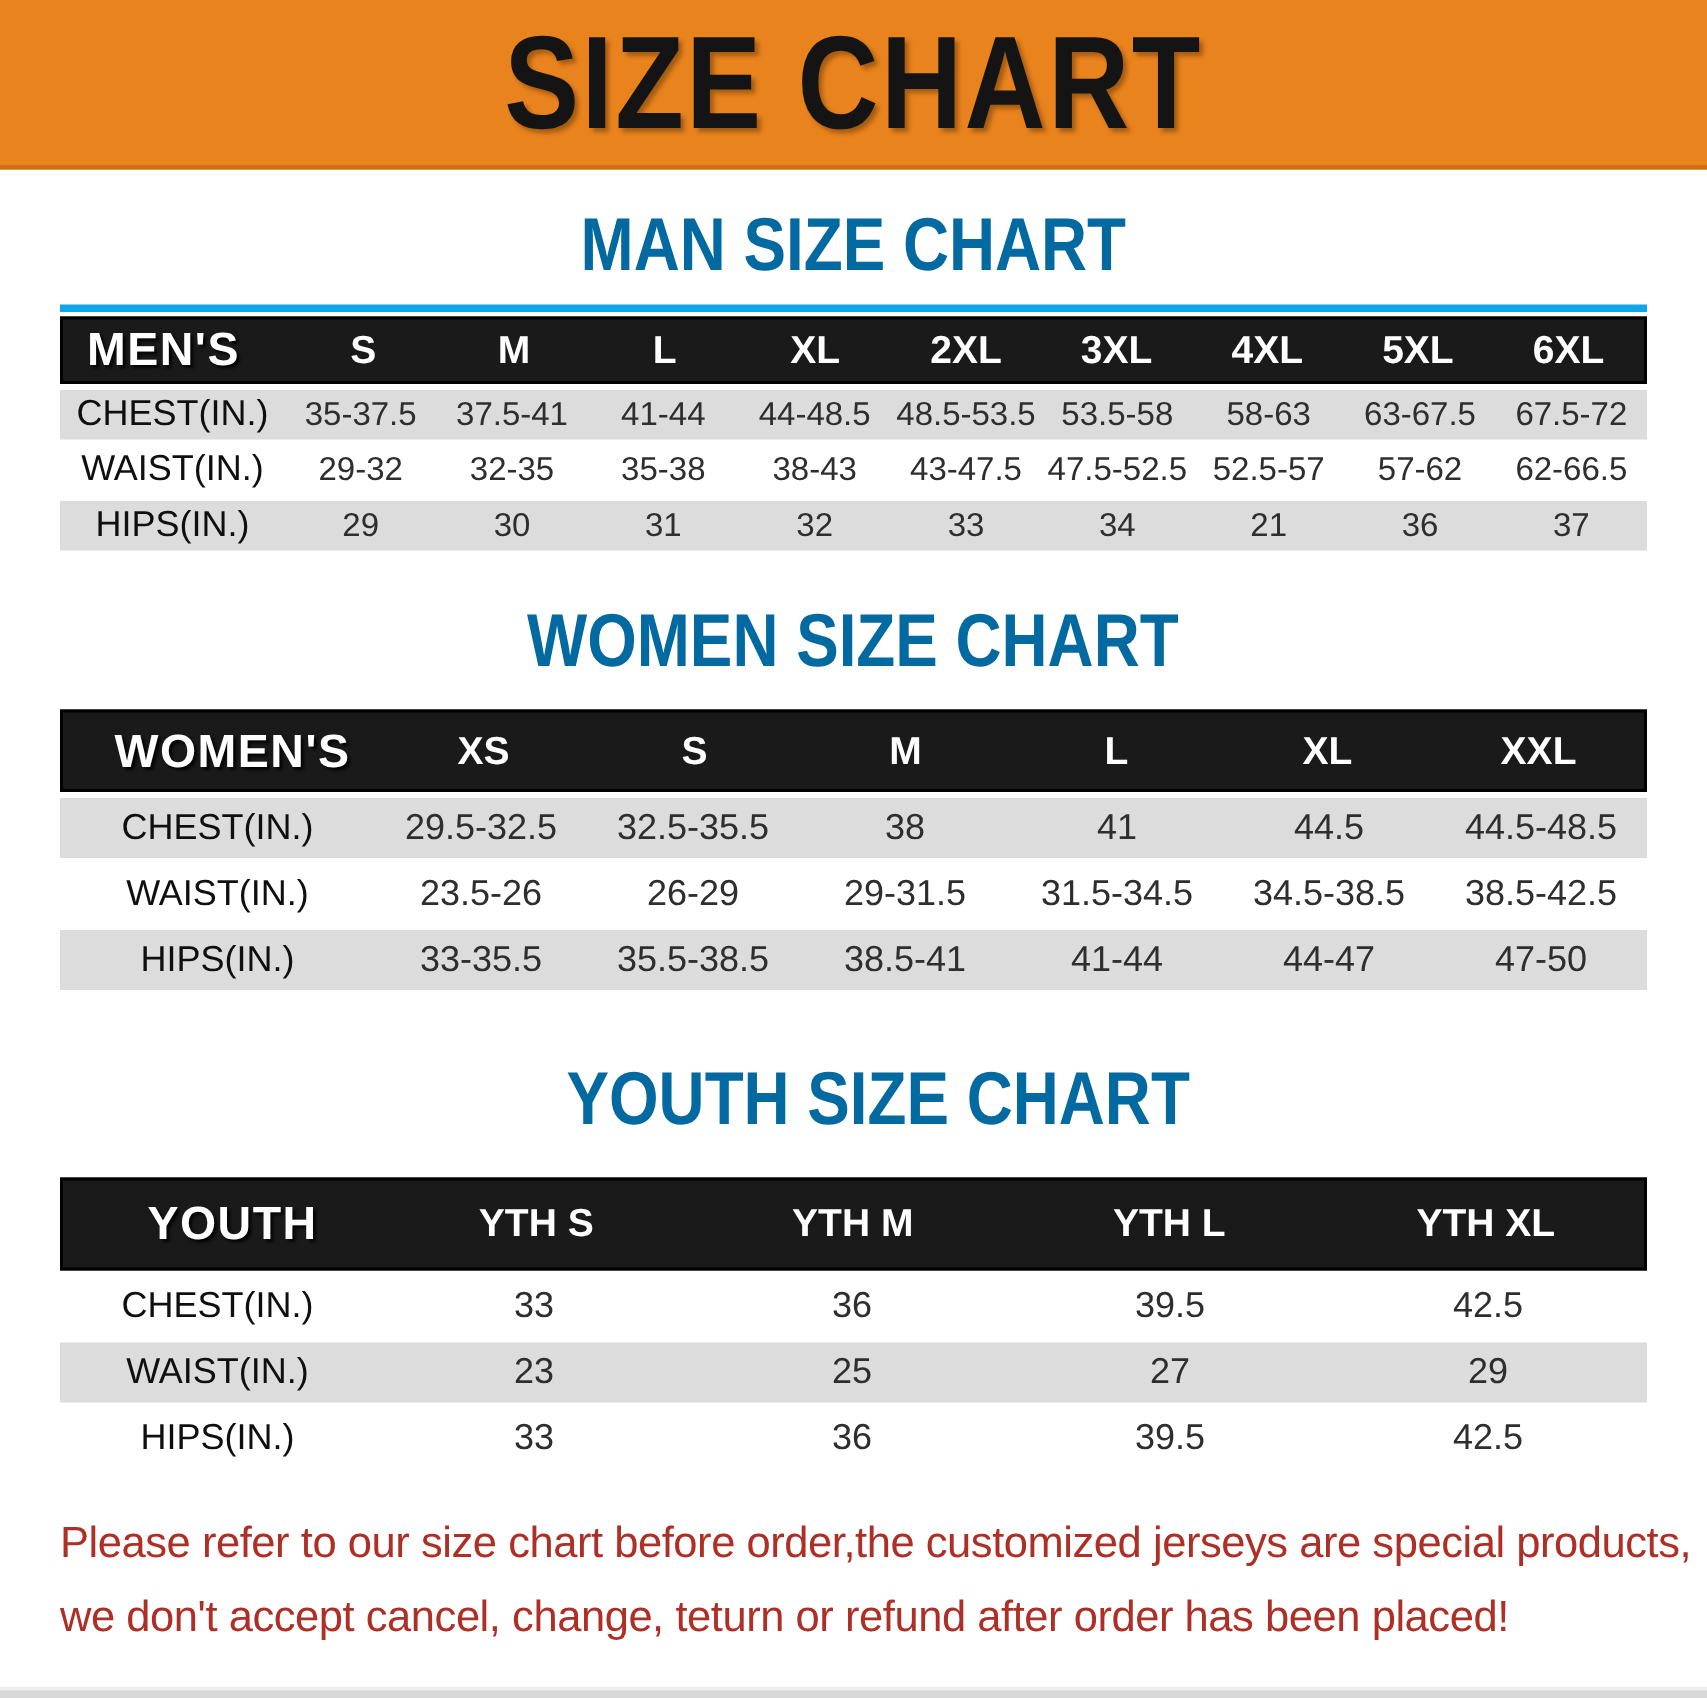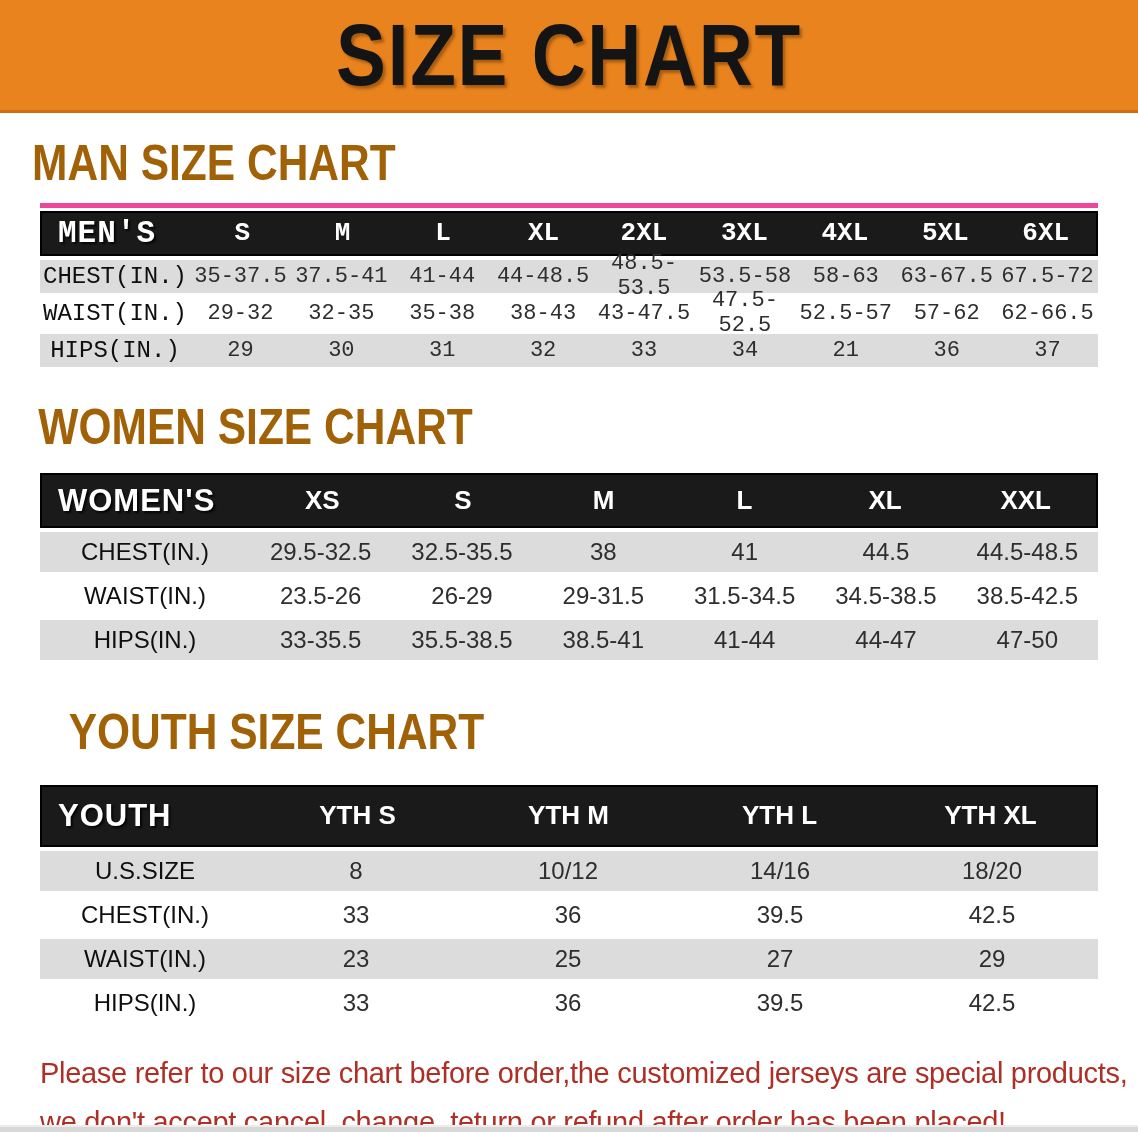--- a/index.html
+++ b/index.html
@@ -20,49 +20,49 @@
     display:flex;align-items:center;justify-content:center;
     border-bottom:3px solid #cf6e10;
   }
   .banner-title{
     display:inline-block;font-size:88px;font-weight:800;color:#141414;
     letter-spacing:2px;transform:scaleX(0.85);transform-origin:center;
     text-shadow:3px 3px 3px rgba(85,45,0,0.45);
     white-space:nowrap;line-height:1;
   }
   
-  .section-title{color:#a16207;}
+  .section-title{text-align:center;color:#0369a1;}
   .st-inner{
     display:inline-block;font-size:50px;font-weight:800;letter-spacing:0px;
     transform:scaleX(0.85);transform-origin:center;white-space:nowrap;line-height:1.05;
   }
   .men-title{margin-top:24px;}
   .women-title{margin-top:34px;}
   .youth-title{margin-top:46px;padding-left:32px;}
   
   .table-wrap{width:1058px;margin:0 auto;}
-  .men-wrap{margin-top:13px;border-top:5px solid #ec4899;padding-top:3px;font-family:Liberation Mono, monospace;}
+  .men-wrap{margin-top:13px;border-top:5px solid #0ea5e9;padding-top:3px;}
   .women-wrap{margin-top:20px;}
   .youth-wrap{margin-top:26px;}
   .t-header{
     display:flex;align-items:center;background:var(--header-bar);
     color:#ffffff;border:2px solid #000;
   }
   .men   .t-header{height:45px;}
   .women .t-header{height:55px;}
   .youth .t-header{height:62px;}
   .t-header .t-label{
     font-weight:800;font-size:31px;letter-spacing:1px;padding-left:16px;
     text-align:left;text-shadow:2px 2px 2px rgba(0,0,0,0.8);
   }
   .t-header .t-col{font-weight:bold;font-size:26px;}
   .t-col{flex:1;text-align:center;}
   .t-label{flex:none;text-align:center;}
   .men   .t-label{width:150px;}
-  .women .t-label,.youth .t-label{width:210px;}
+  .women .t-label,.youth .t-label{width:210px;text-align:center;}
   .t-row{display:flex;align-items:center;margin-top:4px;background:#ffffff;}
   .t-row.shade{background:var(--shaded-row);}
   .men   .t-row{height:33px;}
   .women .t-row,.youth .t-row{height:40px;}
   .t-row .t-label{font-size:24px;color:#0f0f0f;font-weight:500;}
   .t-row .t-col{font-size:22px;color:#2e2e2e;}
   .women .t-row .t-col,.youth .t-row .t-col{font-size:24px;}
   
   .footer-note{
     margin:26px 0 0 40px;color:var(--disclaimer-red);
@@ -190,27 +190,20 @@
   </div>
   <div class="table-wrap youth-wrap">
     <div class="sizetable youth">
         <div class="t-header">
           <div class="t-label">YOUTH</div>
           <div class="t-col">YTH S</div>
           <div class="t-col">YTH M</div>
           <div class="t-col">YTH L</div>
           <div class="t-col">YTH XL</div>
         </div>
-        <div class="t-row shade">
-          <div class="t-label">U.S.SIZE</div>
-          <div class="t-col">8</div>
-          <div class="t-col">10/12</div>
-          <div class="t-col">14/16</div>
-          <div class="t-col">18/20</div>
-        </div>
         <div class="t-row">
           <div class="t-label">CHEST(IN.)</div>
           <div class="t-col">33</div>
           <div class="t-col">36</div>
           <div class="t-col">39.5</div>
           <div class="t-col">42.5</div>
         </div>
         <div class="t-row shade">
           <div class="t-label">WAIST(IN.)</div>
           <div class="t-col">23</div>

